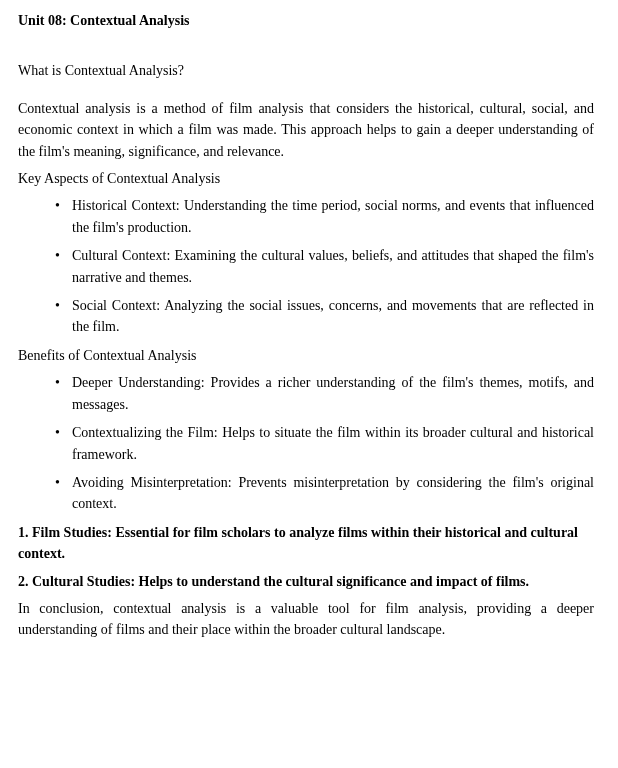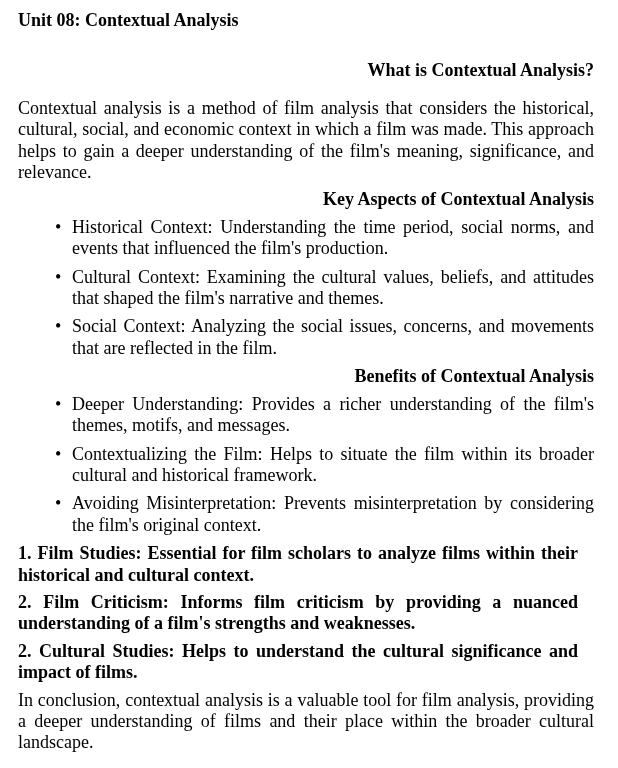--- a/index.html
+++ b/index.html
@@ -8,34 +8,34 @@
     background: #ffffff;
   }
   .page {
     position: relative;
     width: 618px;
     height: 768px;
     box-sizing: border-box;
     background: #ffffff;
     color: #000000;
     font-family: "Liberation Serif", "DejaVu Serif", serif;
-    font-size: 18px;
+    font-size: 14px;
     line-height: 21.4px;
     padding: 10px 24px 0 18px;
     overflow: hidden;
   }
   .doc-title {
     font-weight: bold;
     margin: 0 0 29px 0;
     text-align: left;
   }
   .heading {
-    font-weight: bold;
+    font-weight: normal;
     margin: 0 0 6px 0;
-    text-align: right;
+    text-align: left;
   }
   .para {
     margin: 16px 0 6px 0;
     text-align: justify;
   }
   ul.bullets {
     margin: 0 0 0 0;
     padding: 0 0 0 37px;
     list-style: none;
   }
@@ -79,18 +79,17 @@
   </ul>
 
   <p class="heading">Benefits of Contextual Analysis</p>
   <ul class="bullets">
     <li>Deeper Understanding: Provides a richer understanding of the film's themes, motifs, and messages.</li>
     <li>Contextualizing the Film: Helps to situate the film within its broader cultural and historical framework.</li>
     <li>Avoiding Misinterpretation: Prevents misinterpretation by considering the film's original context.</li>
   </ul>
 
   <p class="numbered">1. Film Studies: Essential for film scholars to analyze films within their historical and cultural context.</p>
-  <p class="numbered">2. Film Criticism: Informs film criticism by providing a nuanced understanding of a film's strengths and weaknesses.</p>
   <p class="numbered">2. Cultural Studies: Helps to understand the cultural significance and impact of films.</p>
 
   <p class="conclusion">In conclusion, contextual analysis is a valuable tool for film analysis, providing a deeper understanding of films and their place within the broader cultural landscape.</p>
 
 </div>
 
 </body></html>

